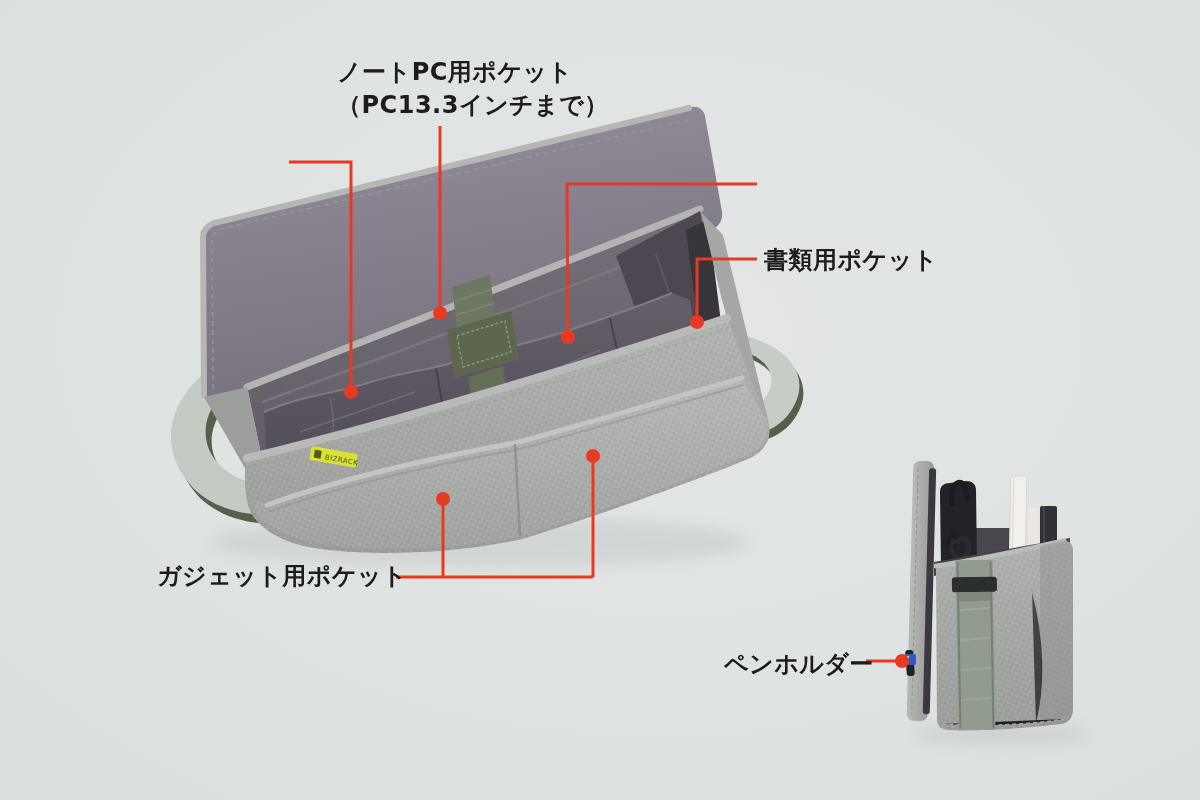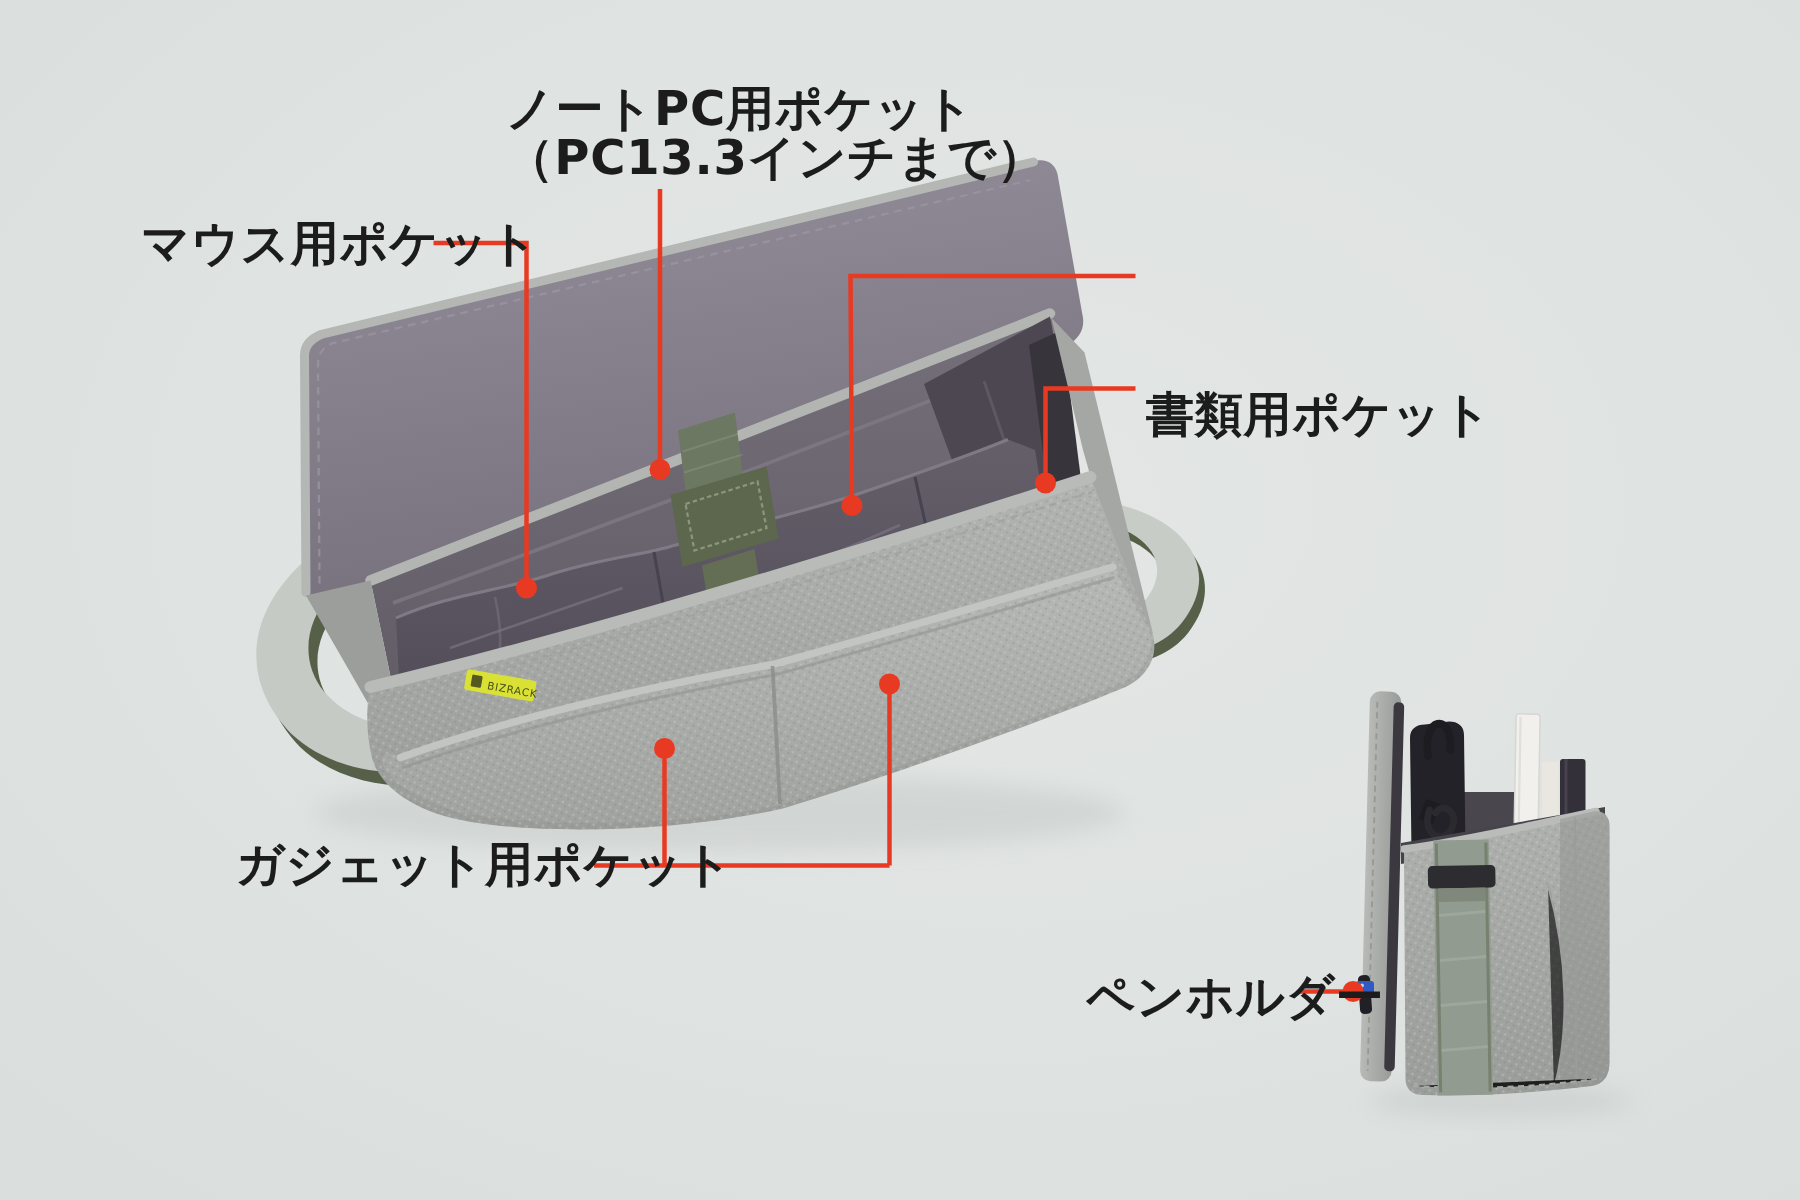--- a/index.html
+++ b/index.html
@@ -5,21 +5,21 @@
   html,body{margin:0;padding:0;background:#c9cdcc;}
   .stage{
     position:relative;width:1200px;height:800px;overflow:hidden;
     background:radial-gradient(ellipse 900px 600px at 55% 42%, #e3e6e5 0%, #dfe3e2 55%, #dadedd 100%);
     font-family:"DejaVu Sans","Liberation Sans",sans-serif;
   }
   svg.scene{position:absolute;left:0;top:0;}
   .callout{
     position:absolute;
     color:#1c1c1c;
-    font-size:32px;
+    font-size:24px;
     font-weight:700;
     letter-spacing:0.5px;
     line-height:33px;
     white-space:nowrap;
   }
 </style>
 </head>
 <body>
 
 <div class="stage">
@@ -211,18 +211,17 @@
       <circle cx="593" cy="456" r="7"></circle>
       <circle cx="902" cy="661" r="7"></circle>
     </g>
   </g>
 </svg>
 
 <div class="callout" style="left:337px;top:56px;">
   <div>ノートPC用ポケット</div>
   <div>（PC13.3インチまで）</div>
 </div>
-<div class="callout" style="left:94px;top:146px;">マウス用ポケット</div>
-<div class="callout" style="left:764px;top:244px;margin-top:16px;">書類用ポケット</div>
+<div class="callout" style="left:764px;top:244px;">書類用ポケット</div>
 <div class="callout" style="left:157px;top:560px;">ガジェット用ポケット</div>
 <div class="callout" style="left:724px;top:648px;">ペンホルダー</div>
 
 </div>
 
 </body></html>

